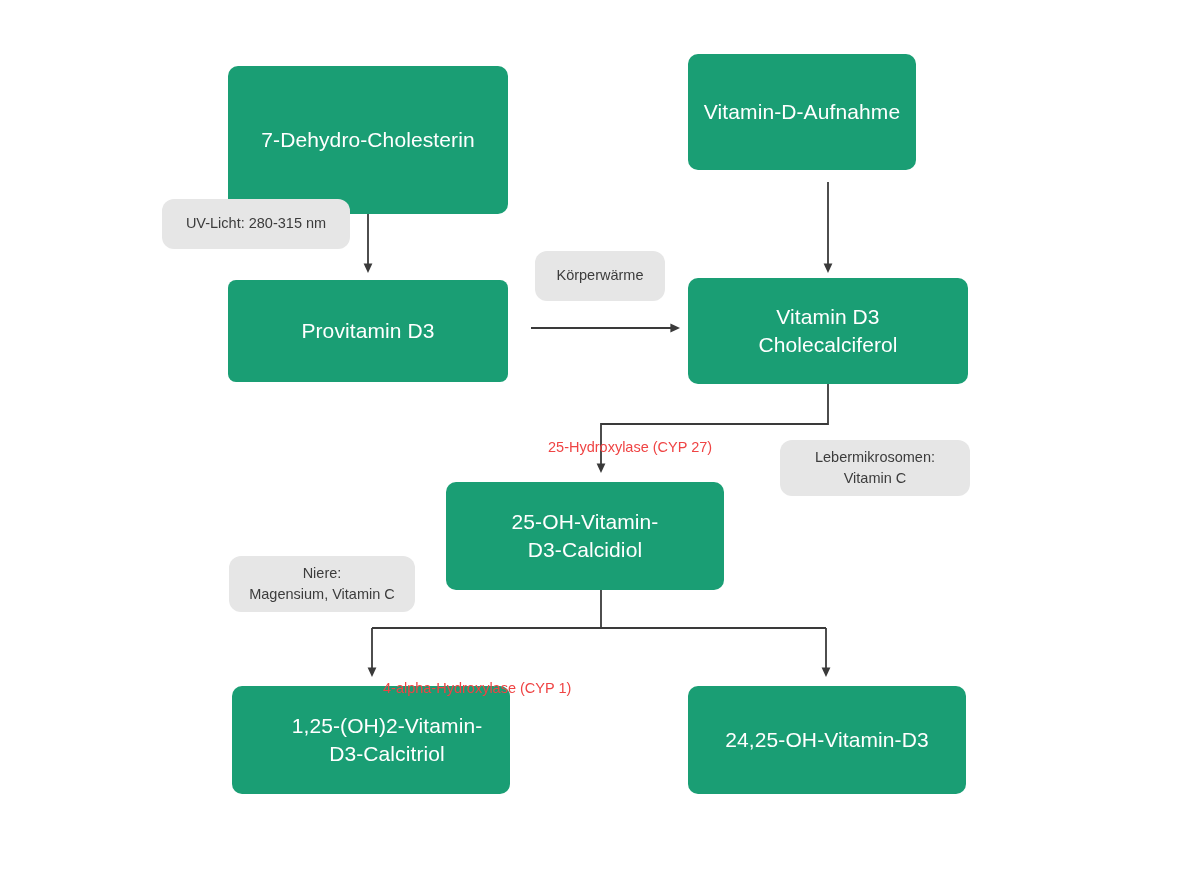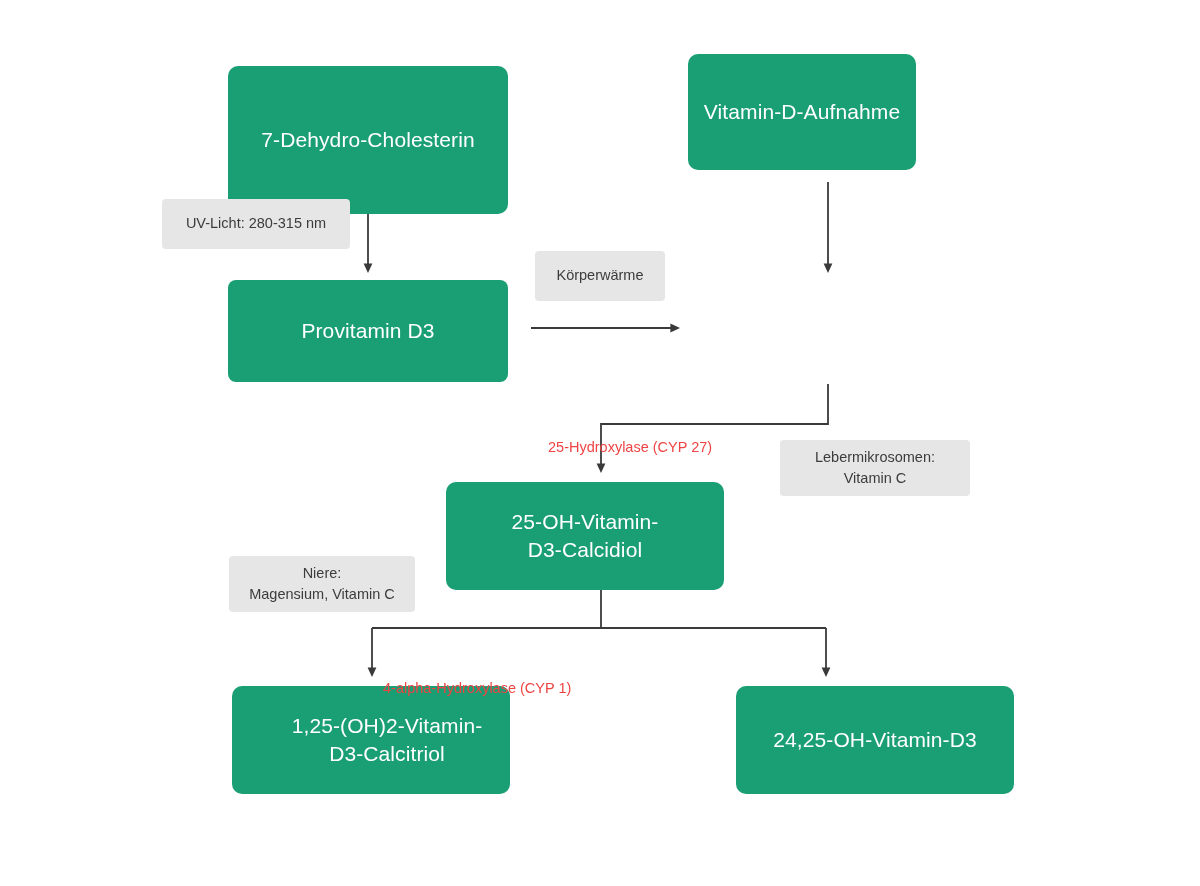--- a/index.html
+++ b/index.html
@@ -41,21 +41,21 @@
     box-sizing: border-box;
     padding: 6px 12px;
   }
   .node-label {
     display: block;
     white-space: pre-line;
   }
   .chip {
     position: absolute;
     background: #e6e6e6;
-    border-radius: 4px;
+    border-radius: 12px;
     color: #3c3c3c;
     display: flex;
     align-items: center;
     justify-content: center;
     text-align: center;
     font-size: 14.5px;
     line-height: 1.45;
     box-sizing: border-box;
     padding: 6px 14px;
   }
@@ -113,32 +113,36 @@
   </div>
 
   <div class="node" style="left:688px; top:54px; width:228px; height:116px;">
     <span class="node-label">Vitamin-D-Aufnahme</span>
   </div>
 
   <div class="node" style="left:228px; top:280px; width:280px; height:102px;border-radius:8px;">
     <span class="node-label">Provitamin D3</span>
   </div>
 
+  <div class="node" style="left:688px; top:278px; width:280px; height:106px;">
+    <span class="node-label">Vitamin D3
+Cholecalciferol</span>
+  </div>
 
   <div class="node" style="left:446px; top:482px; width:278px; height:108px;">
     <span class="node-label">25-OH-Vitamin-
 D3-Calcidiol</span>
   </div>
 
   <div class="node" style="left:232px; top:686px; width:278px; height:108px;padding-left:44px;">
     <span class="node-label">1,25-(OH)2-Vitamin-
 D3-Calcitriol</span>
   </div>
 
-  <div class="node" style="left:688px; top:686px; width:278px; height:108px;margin-left:48px;">
+  <div class="node" style="left:688px; top:686px; width:278px; height:108px;">
     <span class="node-label">24,25-OH-Vitamin-D3</span>
   </div>
 
   <div class="chip" style="left:162px; top:199px; width:188px; height:50px;">
     <span class="chip-label">UV-Licht: 280-315 nm</span>
   </div>
 
   <div class="chip" style="left:535px; top:251px; width:130px; height:50px;justify-content:center;">
     <span class="chip-label">Körperwärme</span>
   </div>

